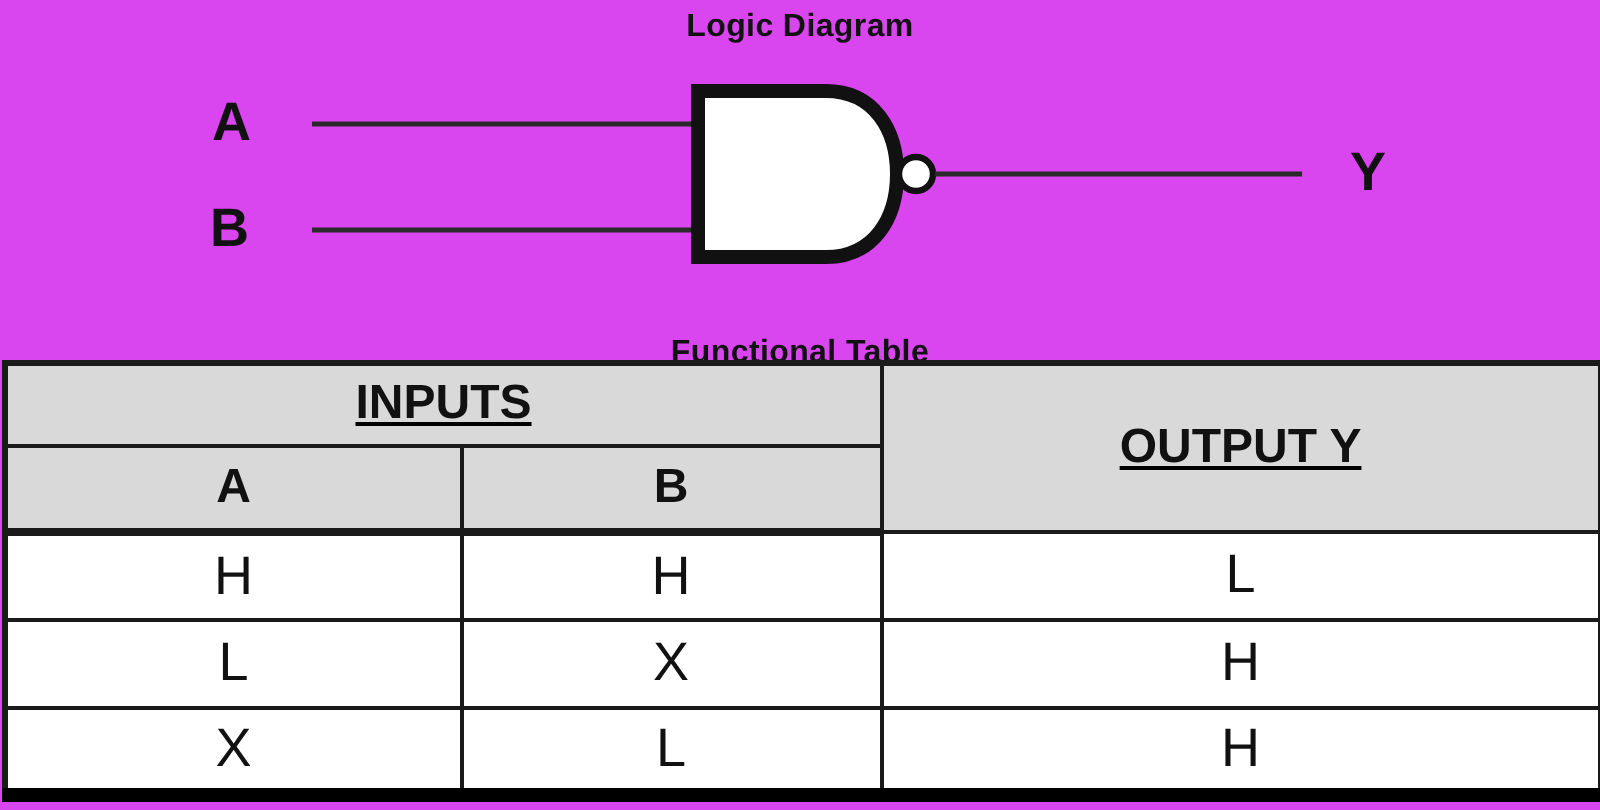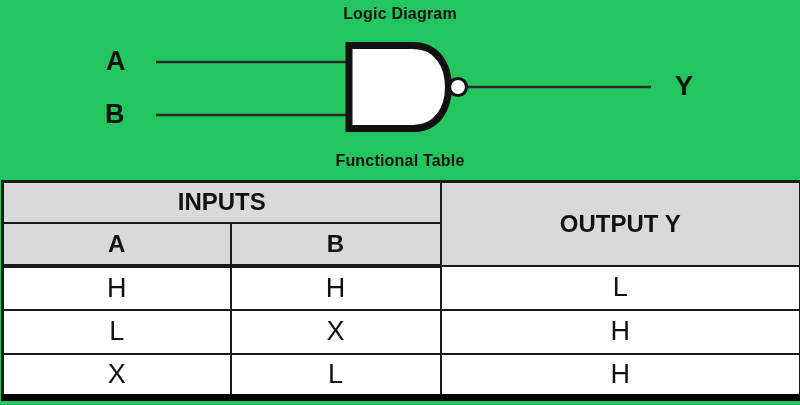--- a/index.html
+++ b/index.html
@@ -5,21 +5,21 @@
   html, body {
     margin: 0;
     padding: 0;
     background: #ffffff;
     font-family: "Liberation Sans", sans-serif;
   }
   .stage {
     position: relative;
     width: 800px;
     height: 405px;
-    background: #22c55e;
+    background: #d946ef;
     overflow: hidden;
   }
 
   
   .diagram {
     position: absolute;
     top: 0; left: 0;
     width: 800px;
     height: 150px;
   }
@@ -27,21 +27,21 @@
     position: absolute;
     left: 0;
     width: 800px;
     text-align: center;
     font-size: 16px;
     font-weight: 700;
     color: #111111;
     letter-spacing: 0.2px;
   }
   .diagram-title { top: 5px; }
-  .table-title   { top: 152px; }
+  .table-title   { top: 168px; }
 
   .gate-svg {
     position: absolute;
     top: 0; left: 0;
   }
 
   .pin-label {
     position: absolute;
     font-size: 27px;
     font-weight: 700;
@@ -74,21 +74,21 @@
   table.func th {
     background: #d9d9d9;
     font-weight: 700;
     font-size: 24px;
   }
   table.func td {
     background: #ffffff;
     font-weight: 400;
     font-size: 27px;
   }
-  tr.hdr-inputs  { height: 41px; }
+  tr.hdr-inputs  { height: 41px; text-decoration: underline; }
   tr.hdr-ab      { height: 43px; }
   tr.hdr-ab th   { border-bottom: 4px solid #1a1a1a; }
   tr.data-row    { height: 44px; }
   th.out-cell    { border-bottom: none; margin-left: 48px; }
   col.col-a { width: 228px; }
   col.col-b { width: 210px; }
   col.col-y { width: 360px; }
 </style>
 </head>
 <body>

